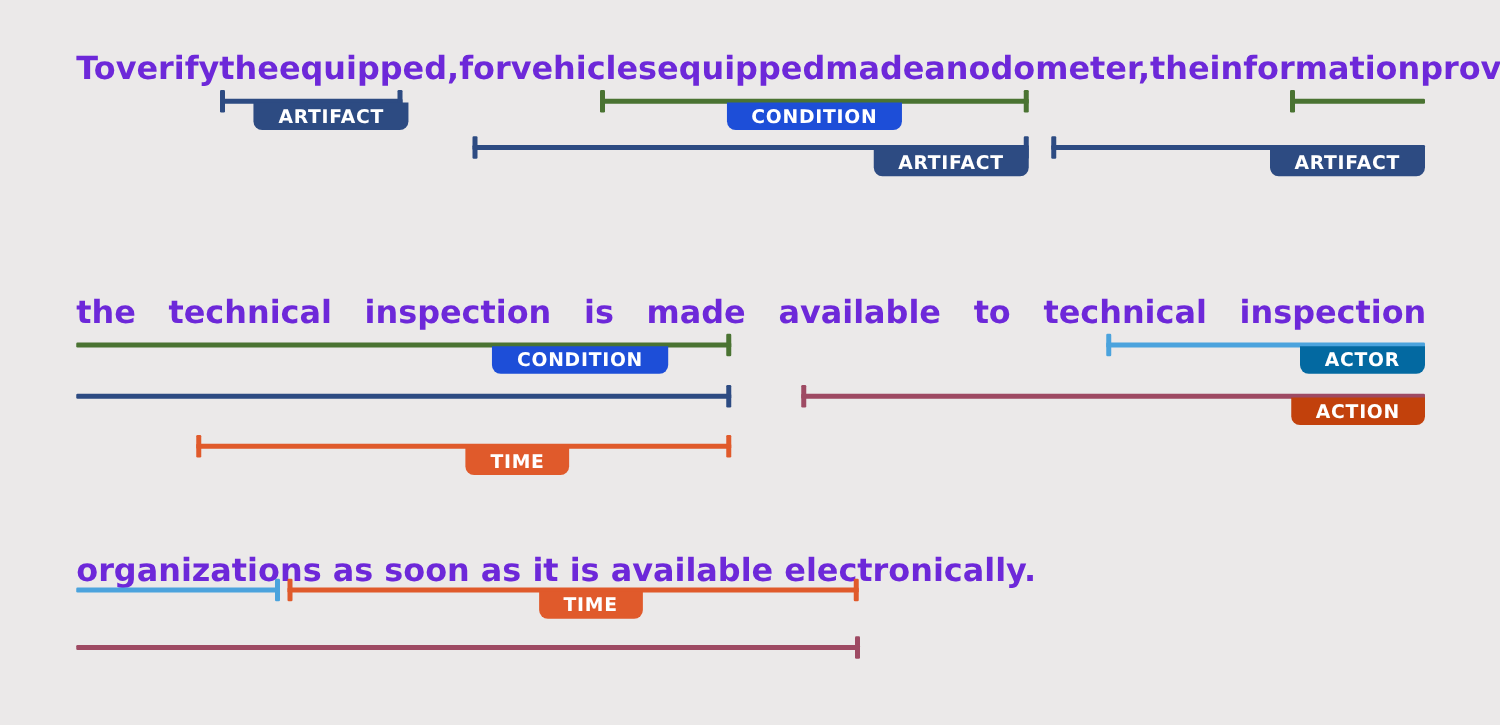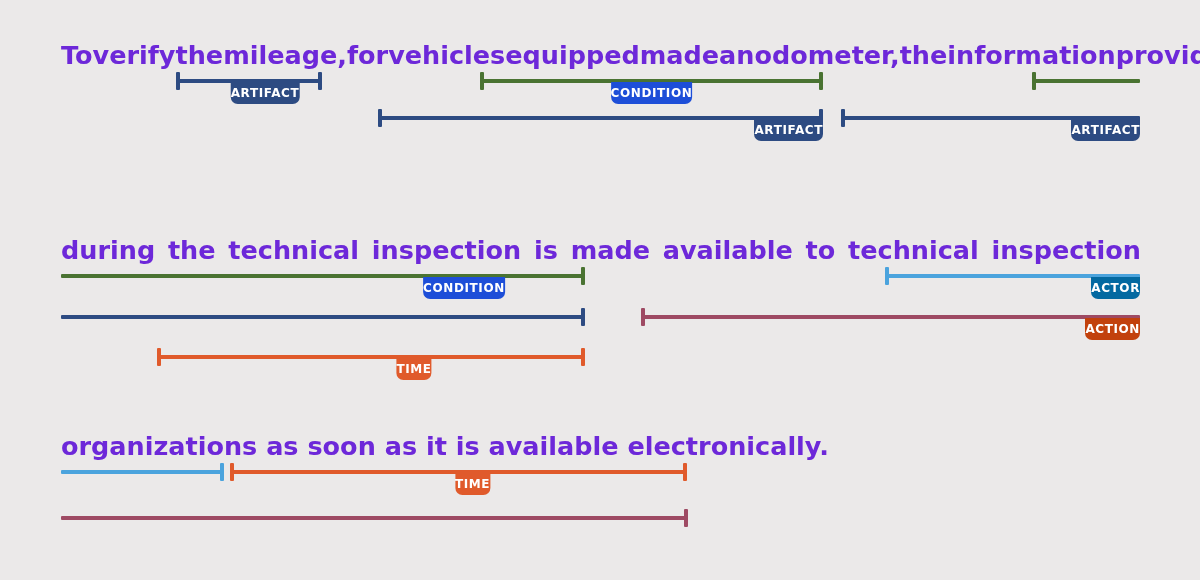--- a/index.html
+++ b/index.html
@@ -46,24 +46,24 @@
     border-radius:1px;
   }
   .tick.l{left:0;}
   .tick.r{right:0;}
 
   .lbl{
     position:absolute;
     top:3px;
     height:22px;
     line-height:22px;
-    padding:0 0;
+    padding:0 20px;
     border-radius:0 0 7px 7px;
     color:#ffffff;
-    font-size:12px;
+    font-size:15px;
     font-weight:700;
     letter-spacing:0.6px;
     white-space:nowrap;
   }
   .lbl.center{left:50%;transform:translateX(-50%);}
   .lbl.right{right:0;}
 
   
   .c-artifact  .rail,.c-artifact  .tick{background:#2d4b82;}
   .c-artifact  .lbl{background:#2d4b82;}
@@ -77,21 +77,21 @@
   .c-time      .lbl{background:#e05a2b;}
 </style>
 </head>
 <body>
 
 <div id="stage">
     <div class="sent justified" style="top: 40px;">
       <span class="w">To</span>
       <span class="w">verify</span>
       <span class="w">the</span>
-      <span class="w">mileage,</span>
+      <span class="w">equipped,</span>
       <span class="w">for</span>
       <span class="w">vehicles</span>
       <span class="w">equipped</span>
       <span class="w">made</span>
       <span class="w">an</span>
       <span class="w">odometer,</span>
       <span class="w">the</span>
       <span class="w">information</span>
       <span class="w">provided</span>
     </div>
@@ -116,21 +116,20 @@
       <div class="tick l"></div>
       <div class="tick r"></div>
       <div class="lbl right">ARTIFACT</div>
     </div>
     <div class="span c-artifact" style="left: 841px; width: 299px; top: 116px;">
       <div class="rail"></div>
       <div class="tick l"></div>
       <div class="lbl right">ARTIFACT</div>
     </div>
     <div class="sent justified" style="top: 235px;">
-      <span class="w">during</span>
       <span class="w">the</span>
       <span class="w">technical</span>
       <span class="w">inspection</span>
       <span class="w">is</span>
       <span class="w">made</span>
       <span class="w">available</span>
       <span class="w">to</span>
       <span class="w">technical</span>
       <span class="w">inspection</span>
     </div>
@@ -152,21 +151,21 @@
       <div class="rail"></div>
       <div class="tick l"></div>
       <div class="lbl right">ACTION</div>
     </div>
     <div class="span c-time" style="left: 157px; width: 428px; top: 355px;">
       <div class="rail"></div>
       <div class="tick l"></div>
       <div class="tick r"></div>
       <div class="lbl center" style="transform: translateX(calc(-50% + 43px));">TIME</div>
     </div>
-    <div class="sent" style="top: 431px;"><span class="w">organizations as soon as it is available electronically.</span></div>
+    <div class="sent" style="top: 442px;"><span class="w">organizations as soon as it is available electronically.</span></div>
     <div class="span c-actor" style="left: 61px; width: 163px; top: 470px;">
       <div class="rail"></div>
       <div class="tick r"></div>
     </div>
     <div class="span c-time" style="left: 230px; width: 457px; top: 470px;">
       <div class="rail"></div>
       <div class="tick l"></div>
       <div class="tick r"></div>
       <div class="lbl center" style="transform: translateX(calc(-50% + 14px));">TIME</div>
     </div>

